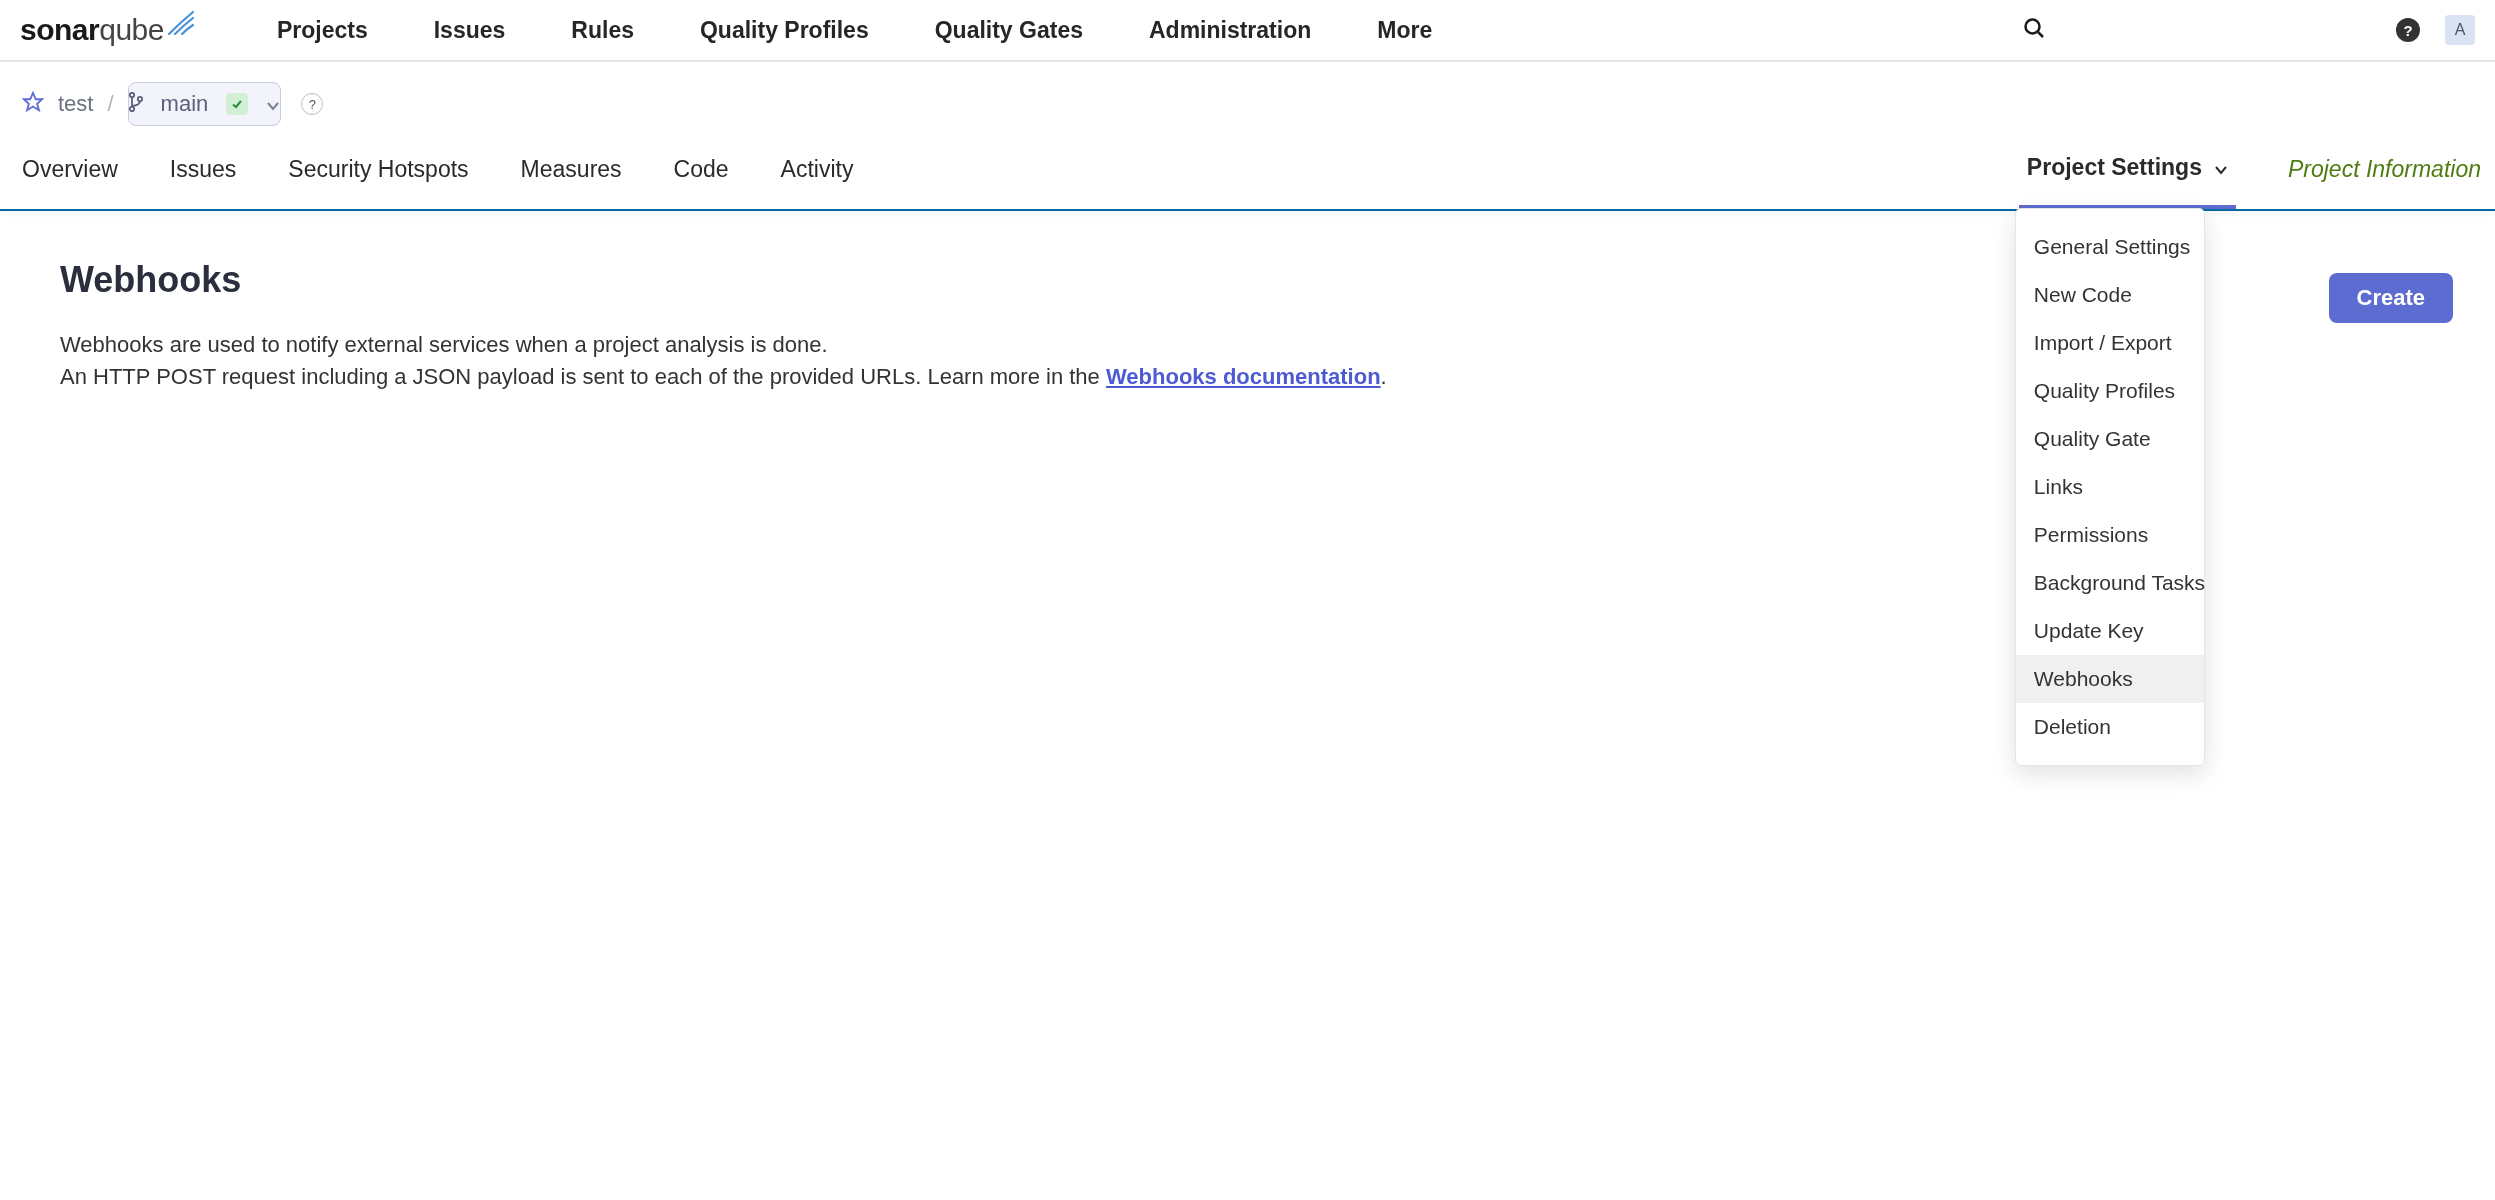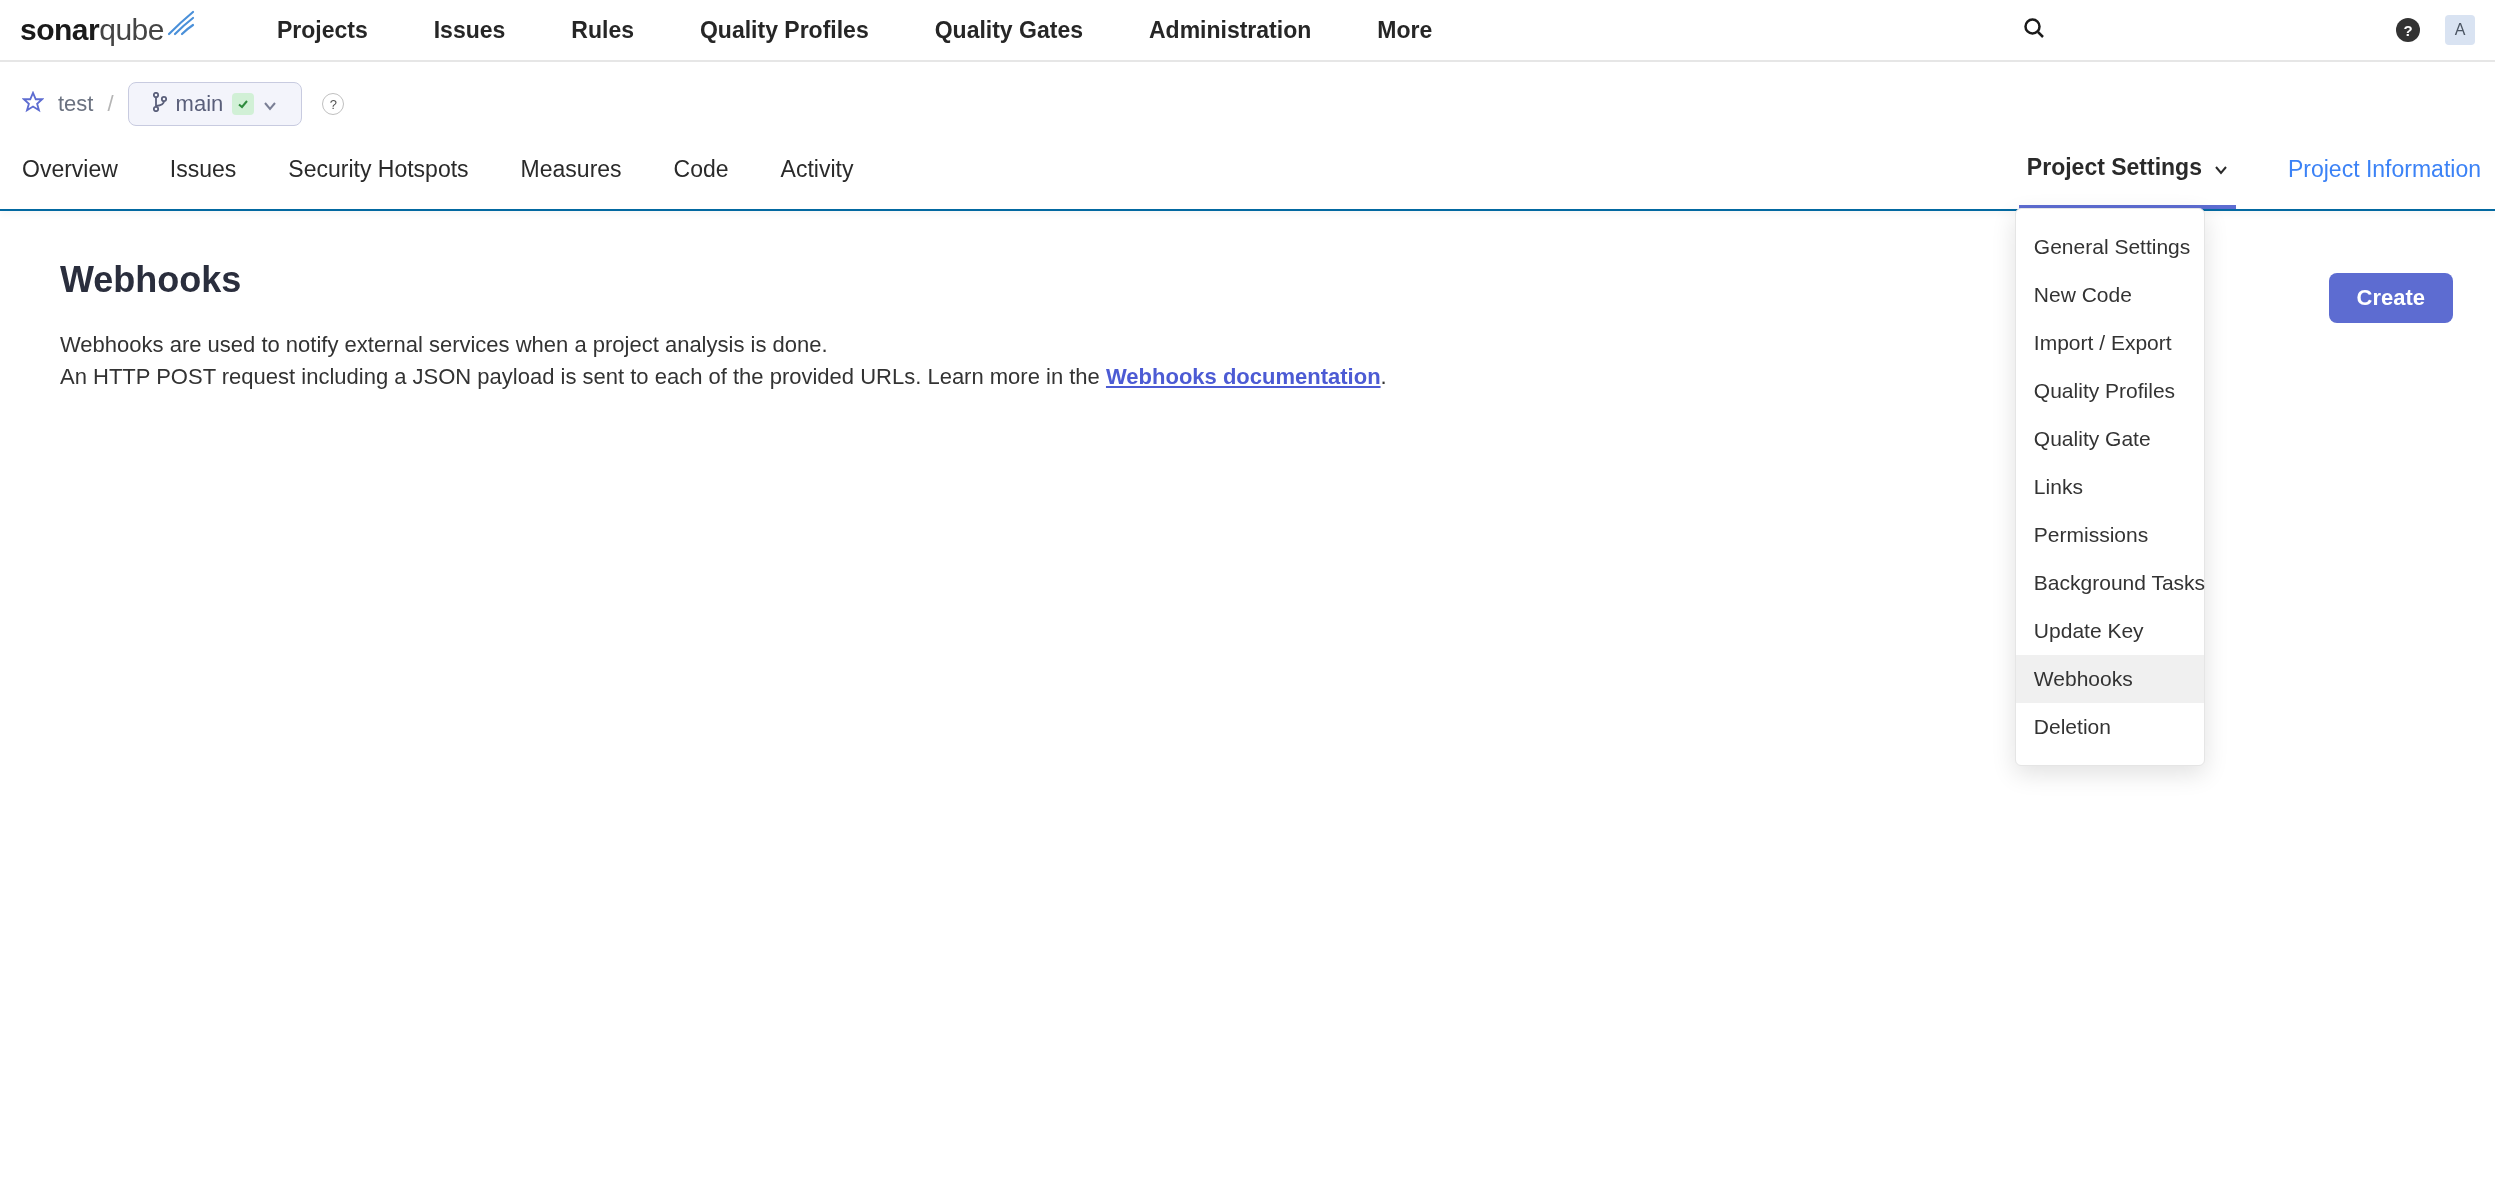--- a/index.html
+++ b/index.html
@@ -100,25 +100,25 @@
   font-size: 22px;
   color: #6b7280;
 }
 .breadcrumb-sep {
   color: #b5b5b5;
   font-size: 22px;
 }
 .branch-pill {
   display: flex;
   align-items: center;
-  gap: 9px;
+  gap: 18px;
   border: 1px solid #c8cbe0;
   border-radius: 8px;
   background: #f3f4fb;
-  padding: 8px 24px;
+  padding: 8px 0;
   cursor: pointer;
 }
 .branch-icon svg {
   width: 14px;
   height: 20px;
 }
 .branch-name {
   color: #5a5f7a;
   font-size: 22px;
 }
@@ -178,23 +178,24 @@
   color: #2a2a2a;
   padding: 0 8px 24px 8px;
   margin-right: 44px;
   border-bottom: 4px solid #5d6cd1;
   cursor: pointer;
   position: relative;
 }
 .ptab-right {
   font-size: 23px;
   font-weight: 500;
-  color: #3b82f6;
+  color: #4d7c0f;
   padding: 0 0 24px 8px;
   cursor: pointer;
+  font-style: italic;
 }
 .content {
   padding: 48px 60px;
   position: relative;
 }
 .page-title {
   font-size: 36px;
   font-weight: 700;
   color: #2a2e3d;
   margin-bottom: 28px;

